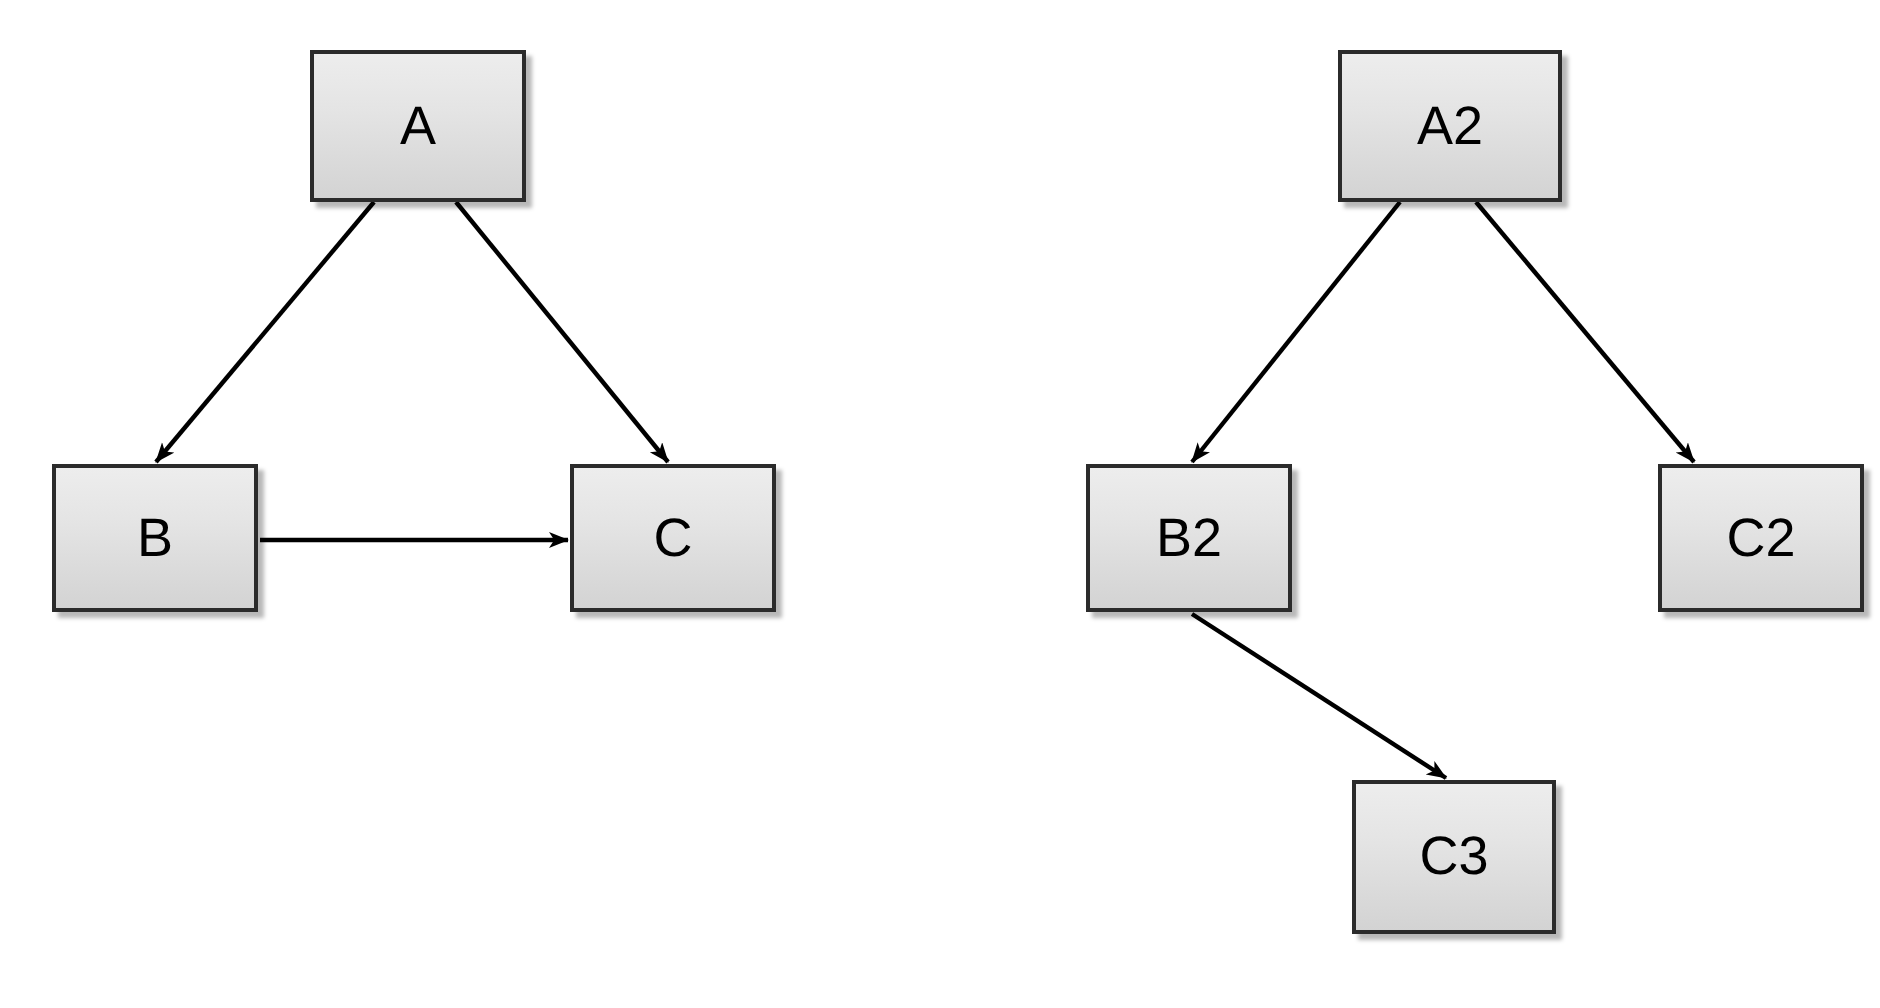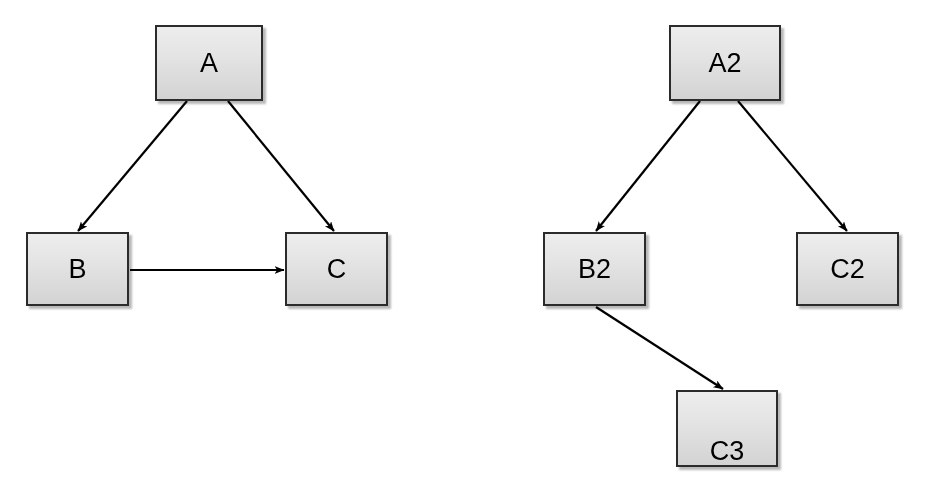--- a/index.html
+++ b/index.html
@@ -74,21 +74,21 @@
       </div>
       <div class="node" style="left: 285px; top: 232px; width: 103px; height: 74px;">
         <span class="node-label">C</span>
       </div>
       <div class="node" style="left: 669px; top: 25px; width: 112px; height: 76px;">
         <span class="node-label">A2</span>
       </div>
       <div class="node" style="left: 543px; top: 232px; width: 103px; height: 74px;">
         <span class="node-label">B2</span>
       </div>
-      <div class="node" style="left: 796px; top: 232px; width: 103px; height: 74px;">
+      <div class="node" style="left: 829px; top: 232px; width: 103px; height: 74px;">
         <span class="node-label">C2</span>
       </div>
-      <div class="node" style="left: 676px; top: 390px; width: 102px; height: 77px; align-items: flex-end;">
+      <div class="node" style="left: 676px; top: 390px; width: 102px; height: 77px;">
         <span class="node-label">C3</span>
       </div>
     </div>
 
 </div>
 
 </body></html>

